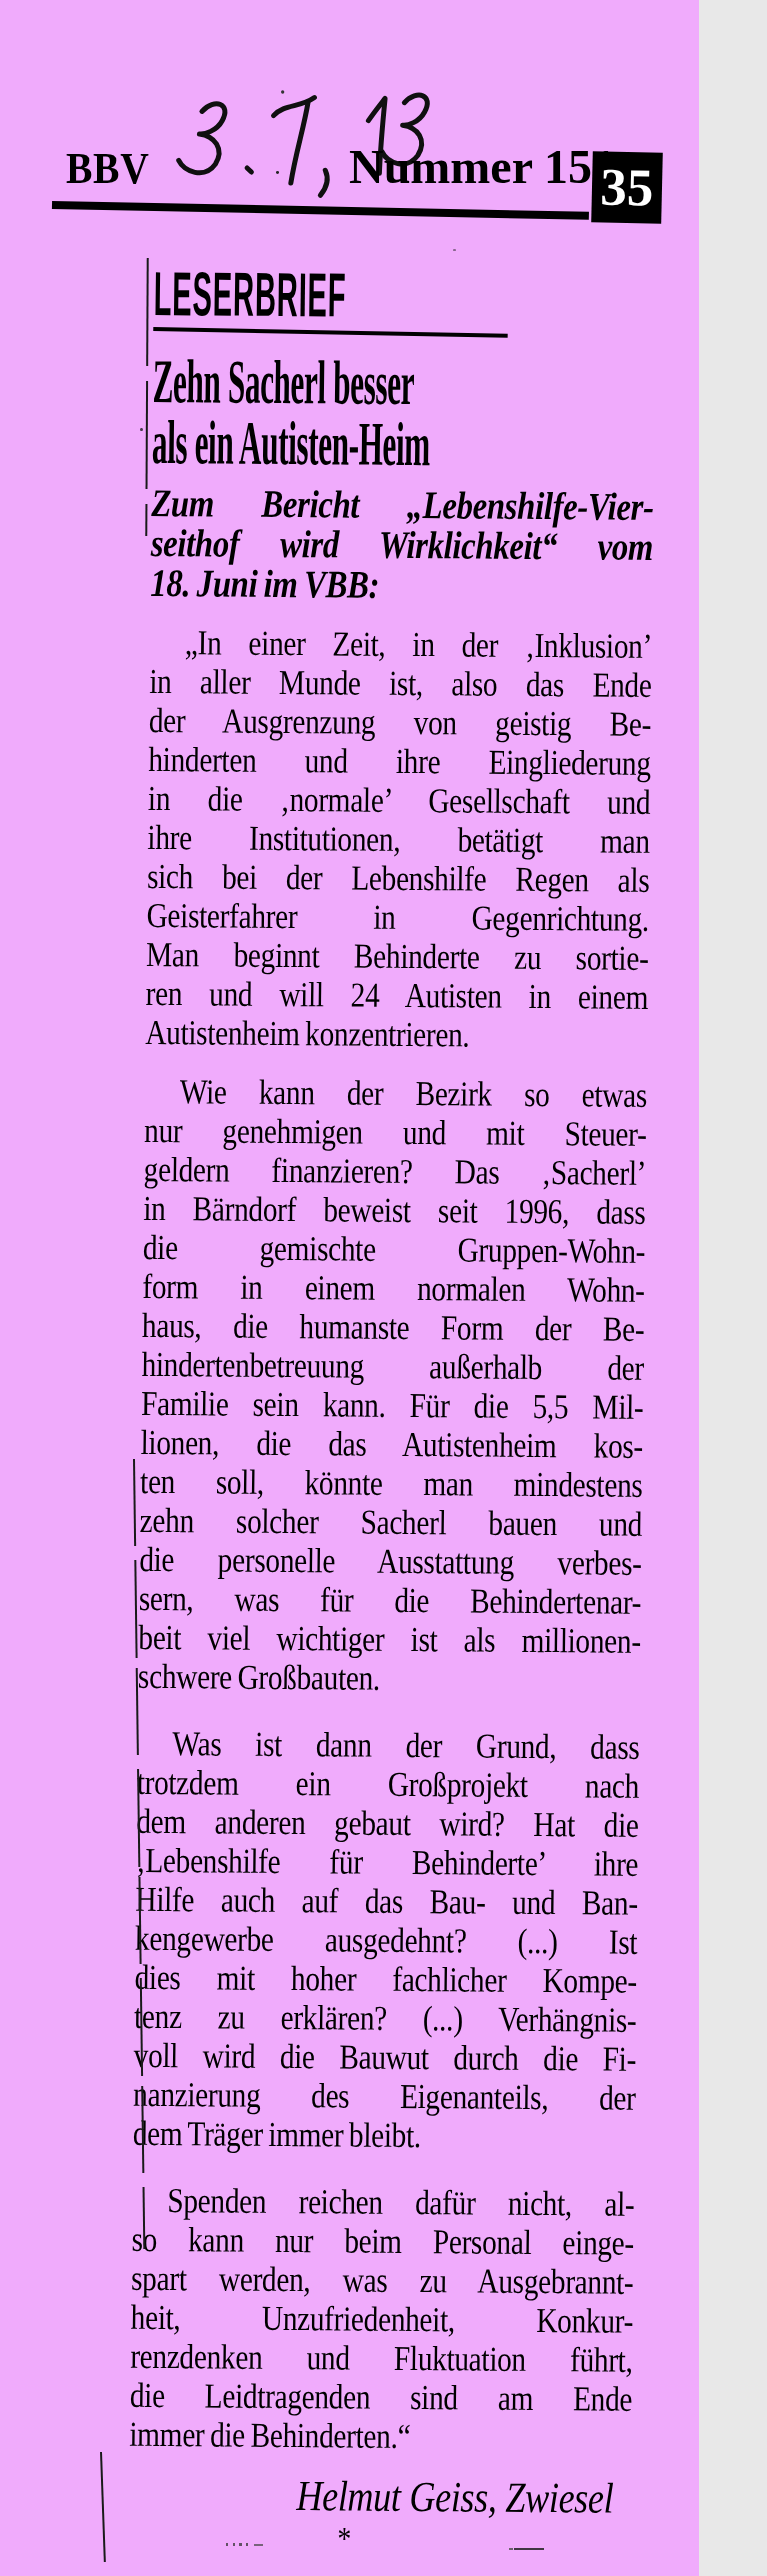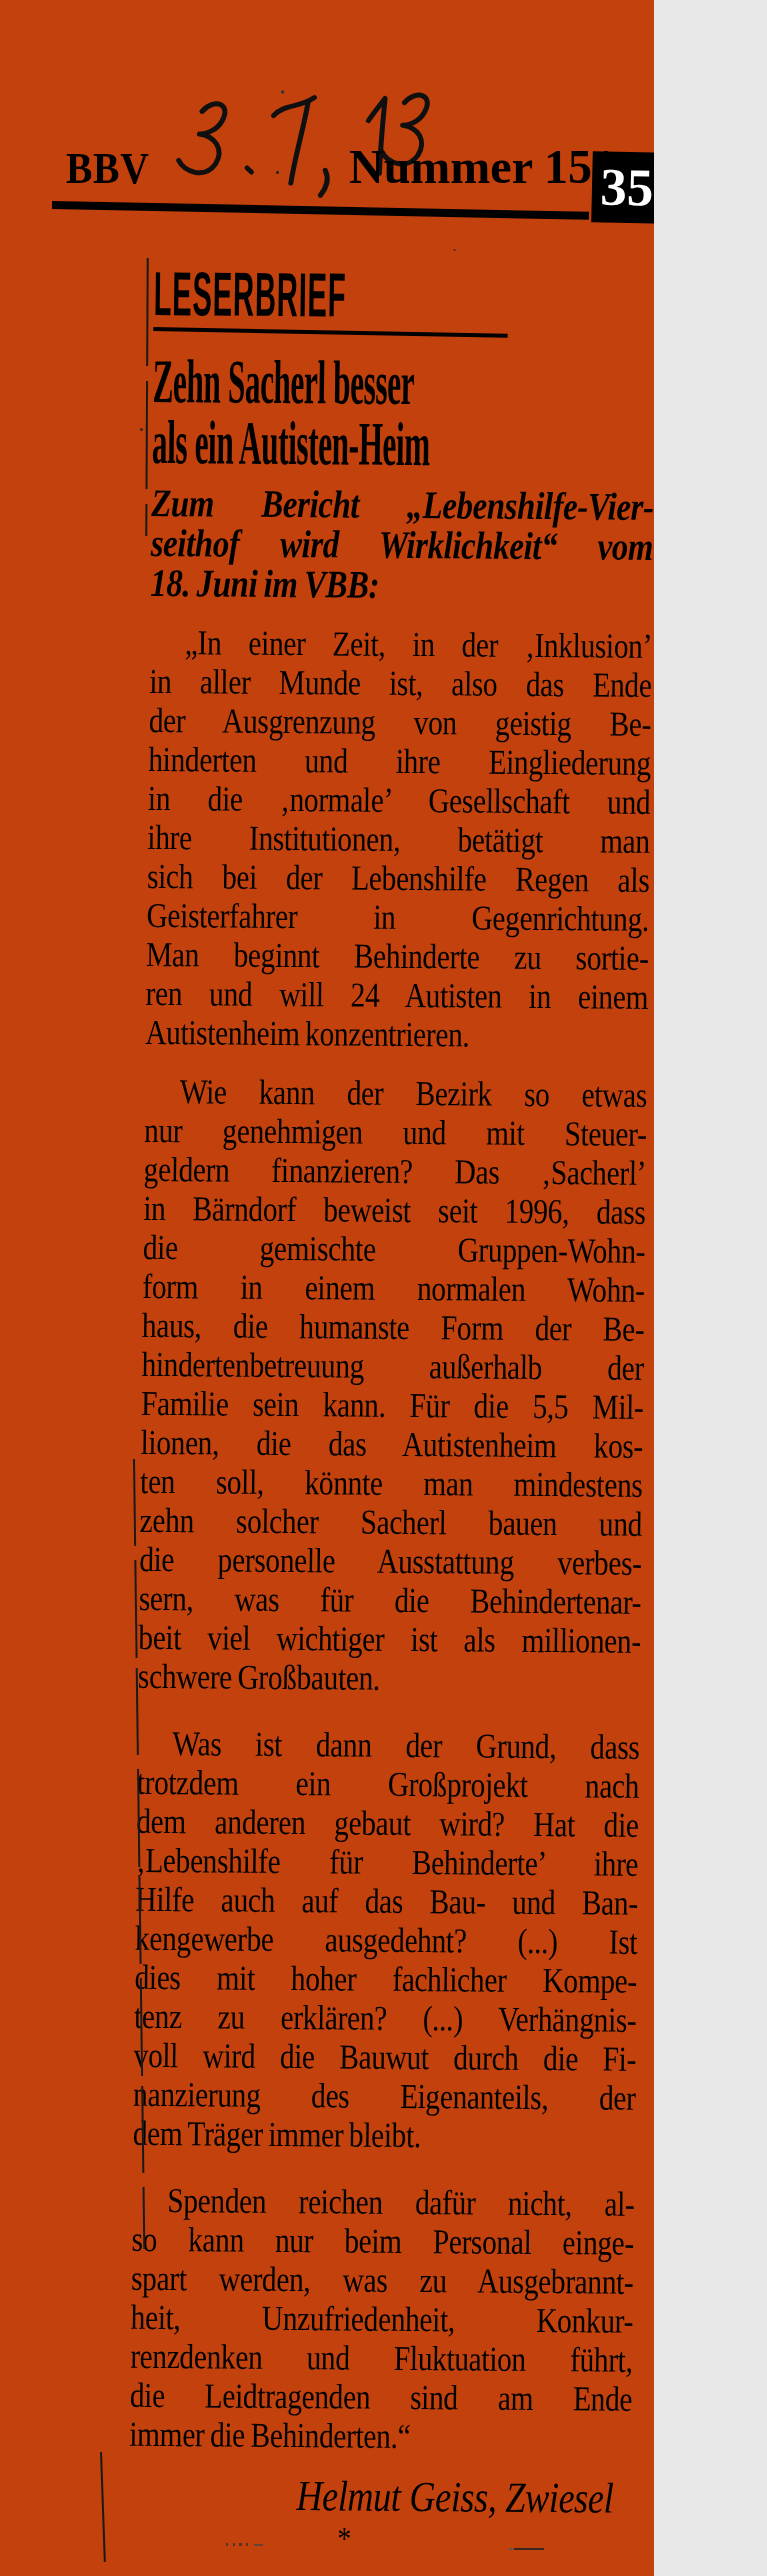--- a/index.html
+++ b/index.html
@@ -1,22 +1,23 @@
 <!DOCTYPE html>
 <html style="font-size:13.3px"><head>
 <meta charset="utf-8">
 <style>
   html,body{margin:0;padding:0;background:#e8e8e8;}
   .page{
     position:relative;
     width:654px;height:2576px;
-    background:#c2410c;
+    background:#f0abfc;
     overflow:hidden;
     font-family:"Liberation Serif", serif;
     color:#000;
+    padding-left:45px;
   }
   
   .hand{position:absolute;left:160px;top:83px;width:274px;height:125px;transform:rotate(-2deg);}
   .hand svg{width:100%;height:100%;}
   
   .bbv{
     position:absolute;left:66px;top:146px;
     font-size:45px;font-weight:bold;line-height:45px;
     transform:scaleX(0.88);transform-origin:0 0;letter-spacing:0.8px;
   }

